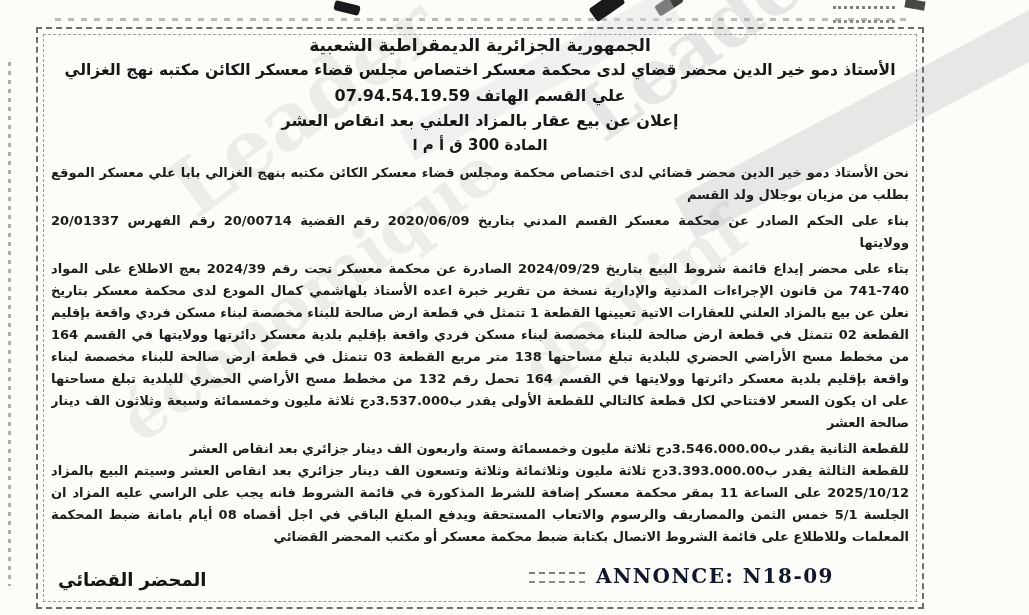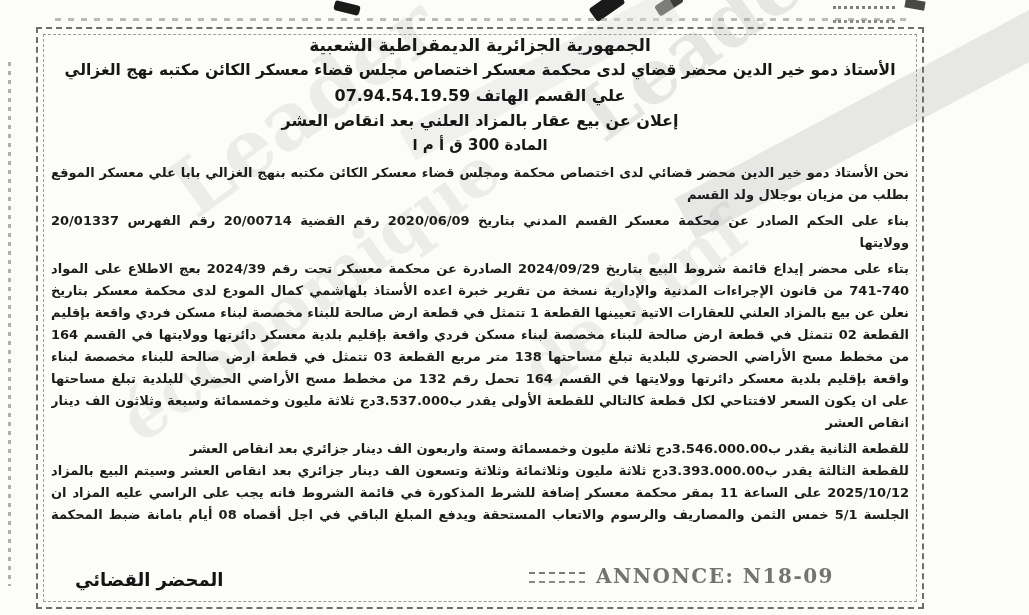--- a/index.html
+++ b/index.html
@@ -66,31 +66,31 @@
   .h5{font-size:15px;}
   .body-lines{margin-top:4px;}
   .bline{
     font-size:13px;font-weight:700;line-height:22px;height:22px;
     overflow:hidden;text-align:right;color:#1c1c1c;
   }
   .bline.fill{text-align:justify;text-align-last:justify;text-justify:inter-word;}
   .bline.gap{margin-top:4px;}
   
   .signature{
-    position:absolute;left:24px;bottom:9px;font-size:18px;font-weight:700;
+    position:absolute;left:7px;bottom:9px;font-size:18px;font-weight:700;
     color:#141414;direction:rtl;
   }
   .dash-seg{
     position:absolute;left:478px;bottom:16px;width:56px;height:7px;
     border-top:2px dashed #5c5c5c;border-bottom:2px dashed #6e6e6e;opacity:.8;
   }
   .annonce{
     position:absolute;left:545px;bottom:11px;
     font-family:"DejaVu Serif",serif;font-weight:700;font-size:20px;
-    letter-spacing:1.5px;color:#737373;direction:ltr;
+    letter-spacing:1.5px;color:#0f172a;direction:ltr;
   }
 </style>
 </head>
 <body>
 
 <div class="page">
 
   <div class="scan-edge"></div>
 
   <div class="artifact a1"></div>
@@ -124,25 +124,26 @@
           <div class="bline">بطلب من مزيان بوجلال ولد القسم</div>
           <div class="bline fill gap">بناء على الحكم الصادر عن محكمة معسكر القسم المدني بتاريخ 2020/06/09 رقم القضية 20/00714 رقم الفهرس 20/01337 والممهور بالصيغة</div>
           <div class="bline">وولايتها</div>
           <div class="bline fill gap">بتاء على محضر إيداع قائمة شروط البيع بتاريخ 2024/09/29 الصادرة عن محكمة معسكر تحت رقم 2024/39 بعج الاطلاع على المواد 406 إلى</div>
           <div class="bline fill">741-740 من قانون الإجراءات المدنية والإدارية نسخة من تقرير خبرة اعده الأستاذ بلهاشمي كمال المودع لدى محكمة معسكر بتاريخ 2024/07/08</div>
           <div class="bline fill">نعلن عن بيع بالمزاد العلني للعقارات الاتية تعيينها القطعة 1 تتمثل في قطعة ارض صالحة للبناء مخصصة لبناء مسكن فردي واقعة بإقليم بلدية معسكر</div>
           <div class="bline fill">القطعة 02 تتمثل في قطعة ارض صالحة للبناء مخصصة لبناء مسكن فردي واقعة بإقليم بلدية معسكر دائرتها وولايتها في القسم 164 تحمل رقم 124</div>
           <div class="bline fill">من مخطط مسح الأراضي الحضري للبلدية تبلغ مساحتها 138 متر مربع القطعة 03 تتمثل في قطعة ارض صالحة للبناء مخصصة لبناء مسمن فردي</div>
           <div class="bline fill">واقعة بإقليم بلدية معسكر دائرتها وولايتها في القسم 164 تحمل رقم 132 من مخطط مسح الأراضي الحضري للبلدية تبلغ مساحتها 125.64 مترمربع</div>
           <div class="bline fill">على ان يكون السعر لافتتاحي لكل قطعة كالتالي للقطعة الأولى يقدر ب3.537.000دج ثلاثة مليون وخمسمائة وسبعة وثلاثون الف دينار جزائري بعد</div>
-          <div class="bline">انقاص العشر</div>
+          <div class="bline">صالحة العشر</div>
           <div class="bline gap">للقطعة الثانية يقدر ب3.546.000.00دج ثلاثة مليون وخمسمائة وستة واربعون الف دينار جزائري بعد انقاص العشر</div>
           <div class="bline fill">للقطعة الثالثة يقدر ب3.393.000.00دج ثلاثة مليون وثلاثمائة وثلاثة وتسعون الف دينار جزائري بعد انقاص العشر وسيتم البيع بالمزاد العلني يوم</div>
           <div class="bline fill">2025/10/12 على الساعة 11 بمقر محكمة معسكر إضافة للشرط المذكورة في قائمة الشروط فانه يجب على الراسي عليه المزاد ان يدفع حال انعقاد</div>
           <div class="bline fill">الجلسة 5/1 خمس الثمن والمصاريف والرسوم والاتعاب المستحقة ويدفع المبلغ الباقي في اجل أقصاه 08 أيام بامانة ضبط المحكمة وللمزيد من</div>
+          <div class="bline">المعلمات وللاطلاع على قائمة الشروط الاتصال بكتابة ضبط محكمة معسكر أو مكتب المحضر القضائي</div>
         </div>
 
       <div class="signature">المحضر القضائي</div>
       <div class="dash-seg"></div>
       <div class="annonce">ANNONCE: N18-09</div>
     </div>
   </div>
 
 </div>
 

